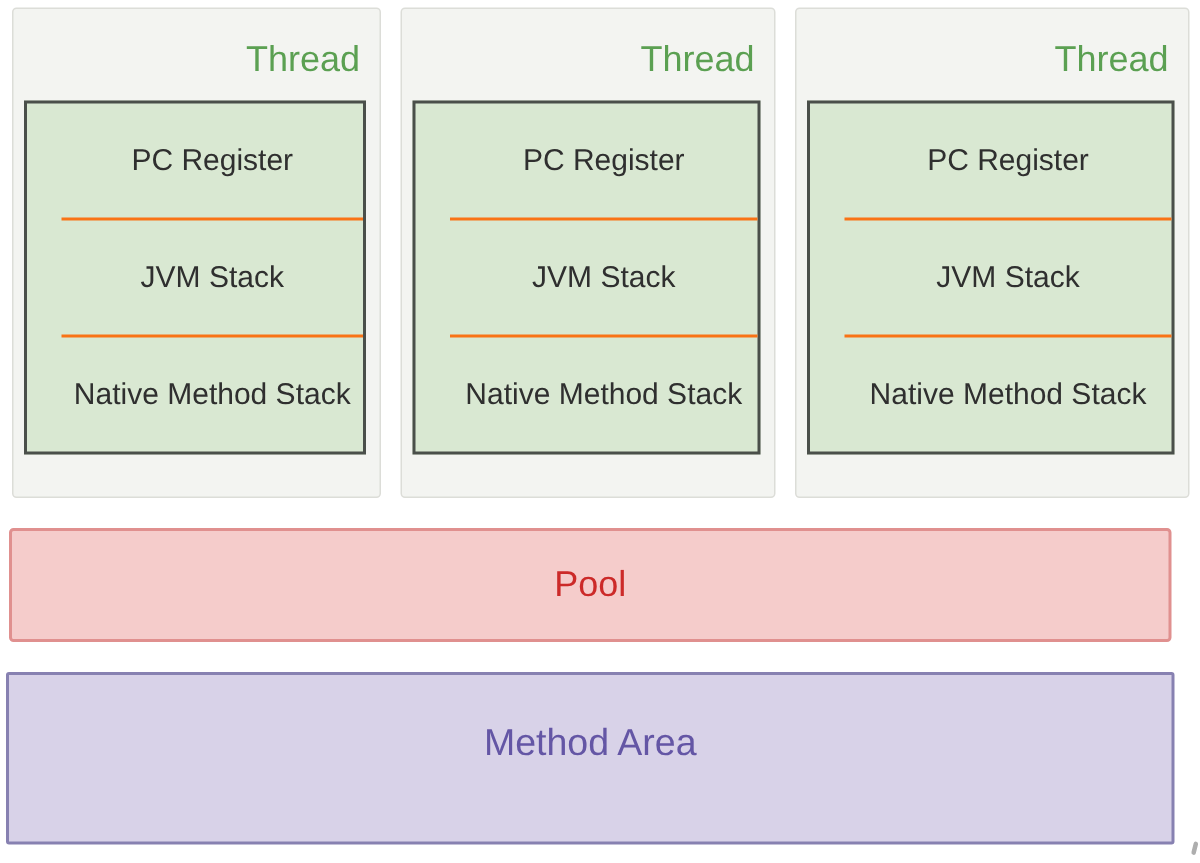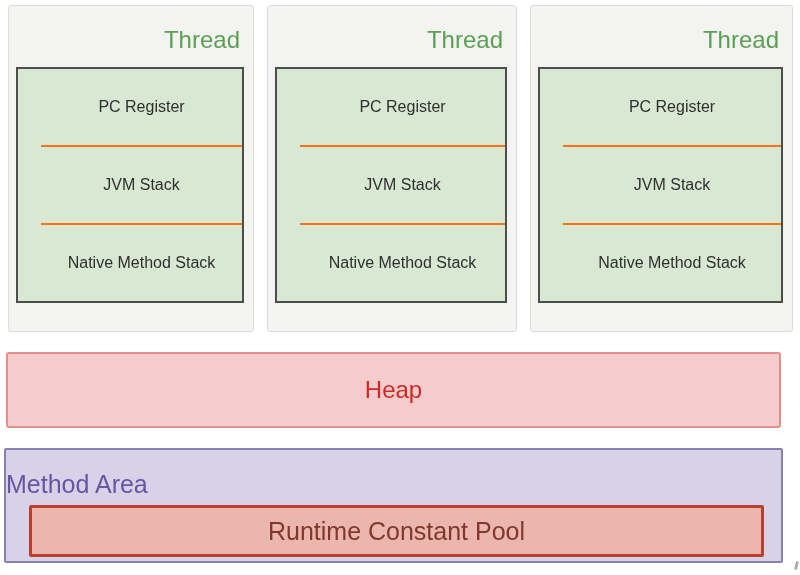--- a/index.html
+++ b/index.html
@@ -37,21 +37,21 @@
     left: 7px; right: 9px;
     top: 61px;
     border: 2px solid #4a4f4a;
     background: #d9e8d2;
   }
   .component-row {
     height: 76px;
     display: flex;
     align-items: center;
     justify-content: center;
-    font-size: 16px;
+    font-size: 20px;
     color: #2f2f2f;
     white-space: nowrap;
     margin-left: 23px;
   }
   .component-row + .component-row { border-top: 2px solid #f97316; }
 
   
   .heap-box {
     position: absolute;
     left: 6px; top: 352px;
@@ -70,22 +70,22 @@
   .method-area-box {
     position: absolute;
     left: 4px; top: 448px;
     width: 775px; height: 111px;
     background: #d8d2e8;
     border: 2px solid #8781b1;
     border-radius: 2px;
     box-sizing: content-box;
   }
   .method-area-label {
-    margin-top: 20px;
-    text-align: left;
+    margin-top: 31px;
+    text-align: center;
     font-size: 25px;
     color: #6456a5;
   }
   .runtime-pool-box {
     position: absolute;
     left: 23px; top: 55px;
     width: 729px; height: 46px;
     background: #eab6ad;
     border: 3px solid #b8402c;
     border-radius: 2px;
@@ -130,20 +130,19 @@
 
 <div class="thread-panel p3">
   <div class="thread-label">Thread</div>
   <div class="component-stack">
     <div class="component-row">PC Register</div>
     <div class="component-row">JVM Stack</div>
     <div class="component-row">Native Method Stack</div>
   </div>
 </div>
 
-<div class="heap-box">Heap</div>
+<div class="heap-box">Pool</div>
 
 <div class="method-area-box">
   <div class="method-area-label">Method Area</div>
-  <div class="runtime-pool-box">Runtime Constant Pool</div>
 </div>
 
 <div class="artifact-mark"></div>
 
 </body></html>

